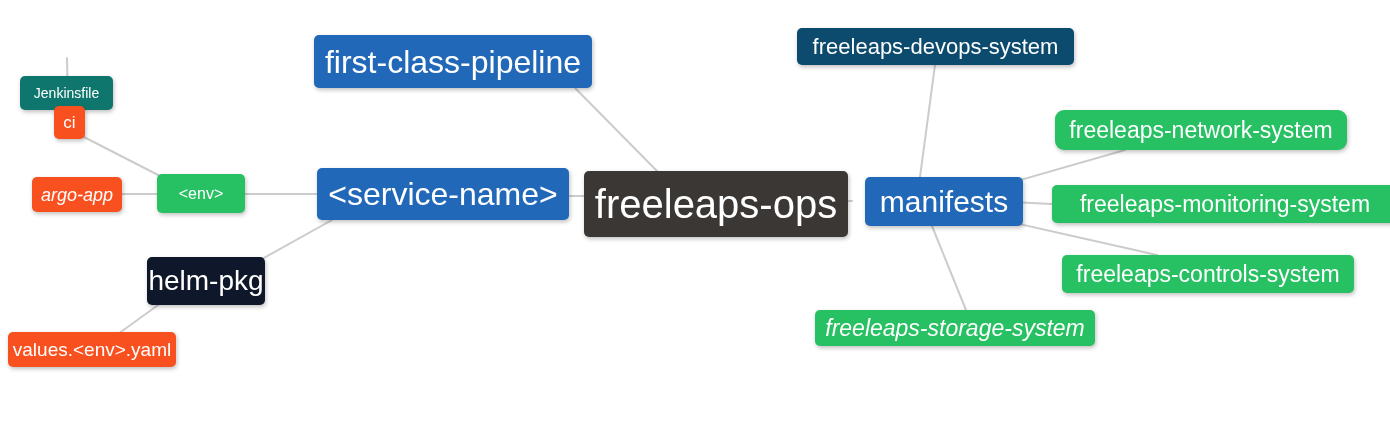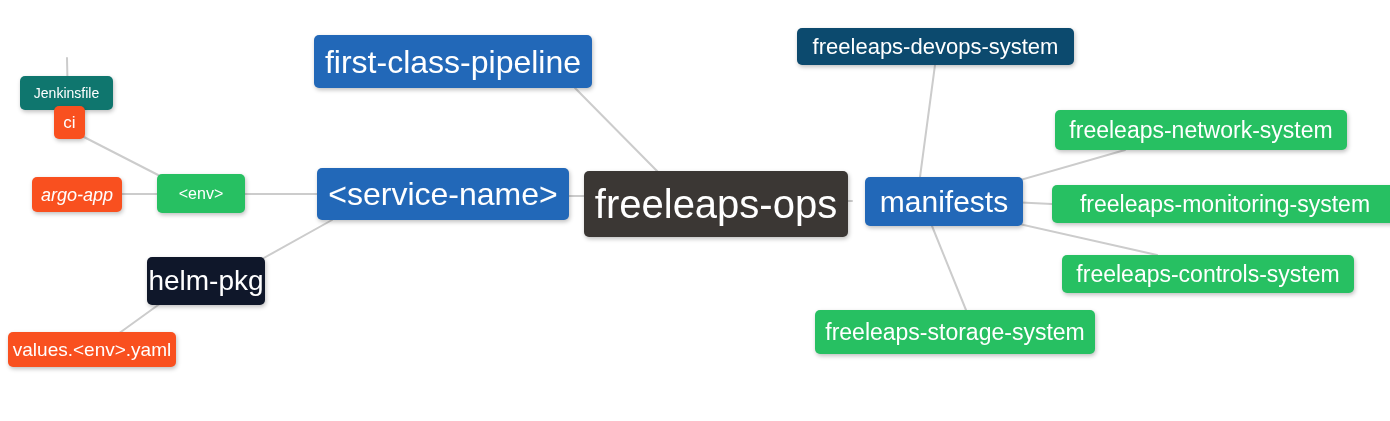--- a/index.html
+++ b/index.html
@@ -63,18 +63,18 @@
       <div class="node" style="left: 54px; top: 106px; width: 31px; height: 33px; background: rgb(249, 80, 31); font-size: 17px; color: rgb(255, 255, 255);">ci</div>
       <div class="node" style="left: 32px; top: 177px; width: 90px; height: 35px; background: rgb(249, 80, 31); font-size: 18px; color: rgb(255, 255, 255); font-style: italic;">argo-app</div>
       <div class="node" style="left: 157px; top: 174px; width: 88px; height: 39px; background: rgb(39, 192, 98); font-size: 16px; color: rgb(255, 255, 255);">&lt;env&gt;</div>
       <div class="node" style="left: 147px; top: 257px; width: 118px; height: 48px; background: #0f172a; font-size: 28px; color: rgb(255, 255, 255);">helm-pkg</div>
       <div class="node" style="left: 8px; top: 332px; width: 168px; height: 35px; background: rgb(249, 80, 31); font-size: 19px; color: rgb(255, 255, 255);">values.&lt;env&gt;.yaml</div>
       <div class="node" style="left: 314px; top: 35px; width: 278px; height: 53px; background: rgb(34, 104, 184); font-size: 32px; color: rgb(255, 255, 255);">first-class-pipeline</div>
       <div class="node" style="left: 317px; top: 168px; width: 252px; height: 52px; background: rgb(34, 104, 184); font-size: 32px; color: rgb(255, 255, 255);">&lt;service-name&gt;</div>
       <div class="node" style="left: 584px; top: 171px; width: 264px; height: 66px; background: rgb(59, 55, 52); font-size: 40px; color: rgb(255, 255, 255);">freeleaps-ops</div>
       <div class="node" style="left: 852px; top: 177px; width: 158px; height: 49px; background: rgb(34, 104, 184); font-size: 30px; color: rgb(255, 255, 255); margin-left: 13px;">manifests</div>
       <div class="node" style="left: 797px; top: 28px; width: 277px; height: 37px; background: #0c4a6e; font-size: 22px; color: rgb(255, 255, 255);">freeleaps-devops-system</div>
-      <div class="node" style="left: 1055px; top: 110px; width: 292px; height: 40px; background: rgb(39, 192, 98); font-size: 23px; color: rgb(255, 255, 255);">freeleaps-network-system</div>
+      <div class="node" style="left: 1055px; top: 110px; width: 292px; height: 40px; background: rgb(39, 192, 98); font-size: 23px; color: rgb(255, 255, 255); border-radius: 9px;">freeleaps-network-system</div>
       <div class="node" style="left: 1052px; top: 185px; width: 346px; height: 38px; background: rgb(39, 192, 98); font-size: 23px; color: rgb(255, 255, 255);">freeleaps-monitoring-system</div>
       <div class="node" style="left: 1062px; top: 255px; width: 292px; height: 38px; background: rgb(39, 192, 98); font-size: 23px; color: rgb(255, 255, 255);">freeleaps-controls-system</div>
-      <div class="node" style="left: 815px; top: 310px; width: 280px; height: 44px; background: rgb(39, 192, 98); font-size: 23px; color: rgb(255, 255, 255);">freeleaps-storage-system</div>
+      <div class="node" style="left: 815px; top: 310px; width: 280px; height: 36px; background: rgb(39, 192, 98); font-size: 23px; color: rgb(255, 255, 255); font-style: italic;">freeleaps-storage-system</div>
     </div>
 </div>
 
 </body></html>

